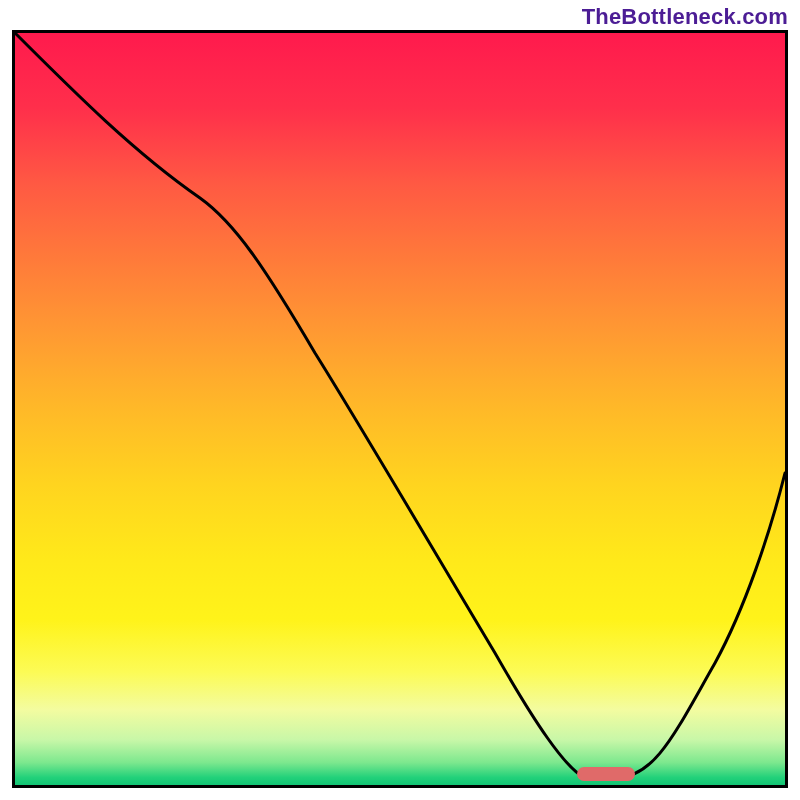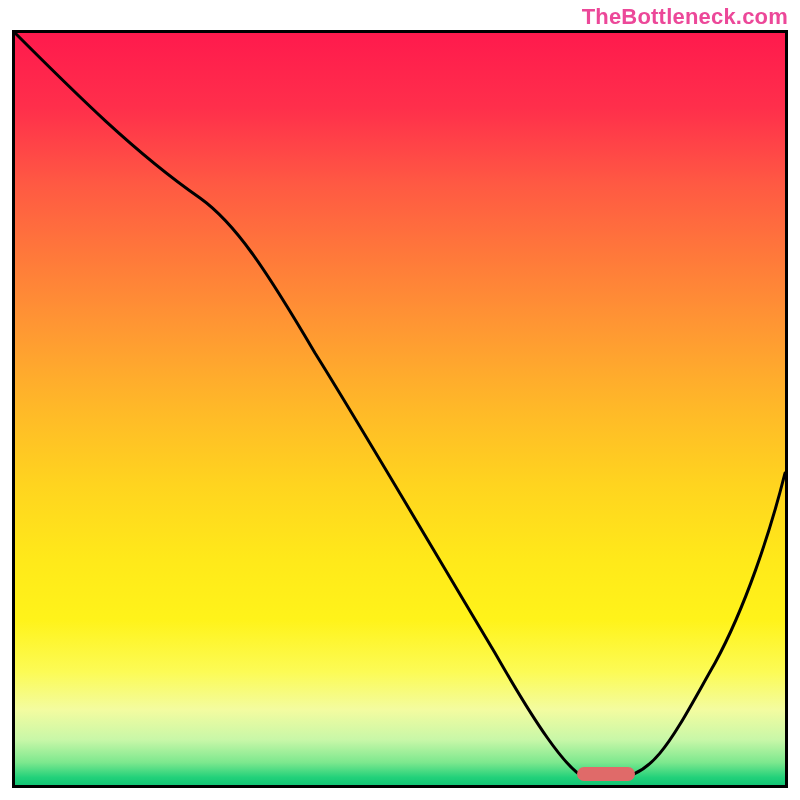--- a/index.html
+++ b/index.html
@@ -57,21 +57,21 @@
     height: 14px;
     border-radius: 9px;
     background: #e06a69;
   }
   .watermark {
     position: absolute;
     top: 4px;
     right: 12px;
     font-size: 22px;
     font-weight: 600;
-    color: #ec4899;
+    color: #4c1d95;
     letter-spacing: 0.2px;
   }
 </style>
 </head>
 <body>
 
 <div class="watermark">TheBottleneck.com</div>
 
 <div class="frame">
 

